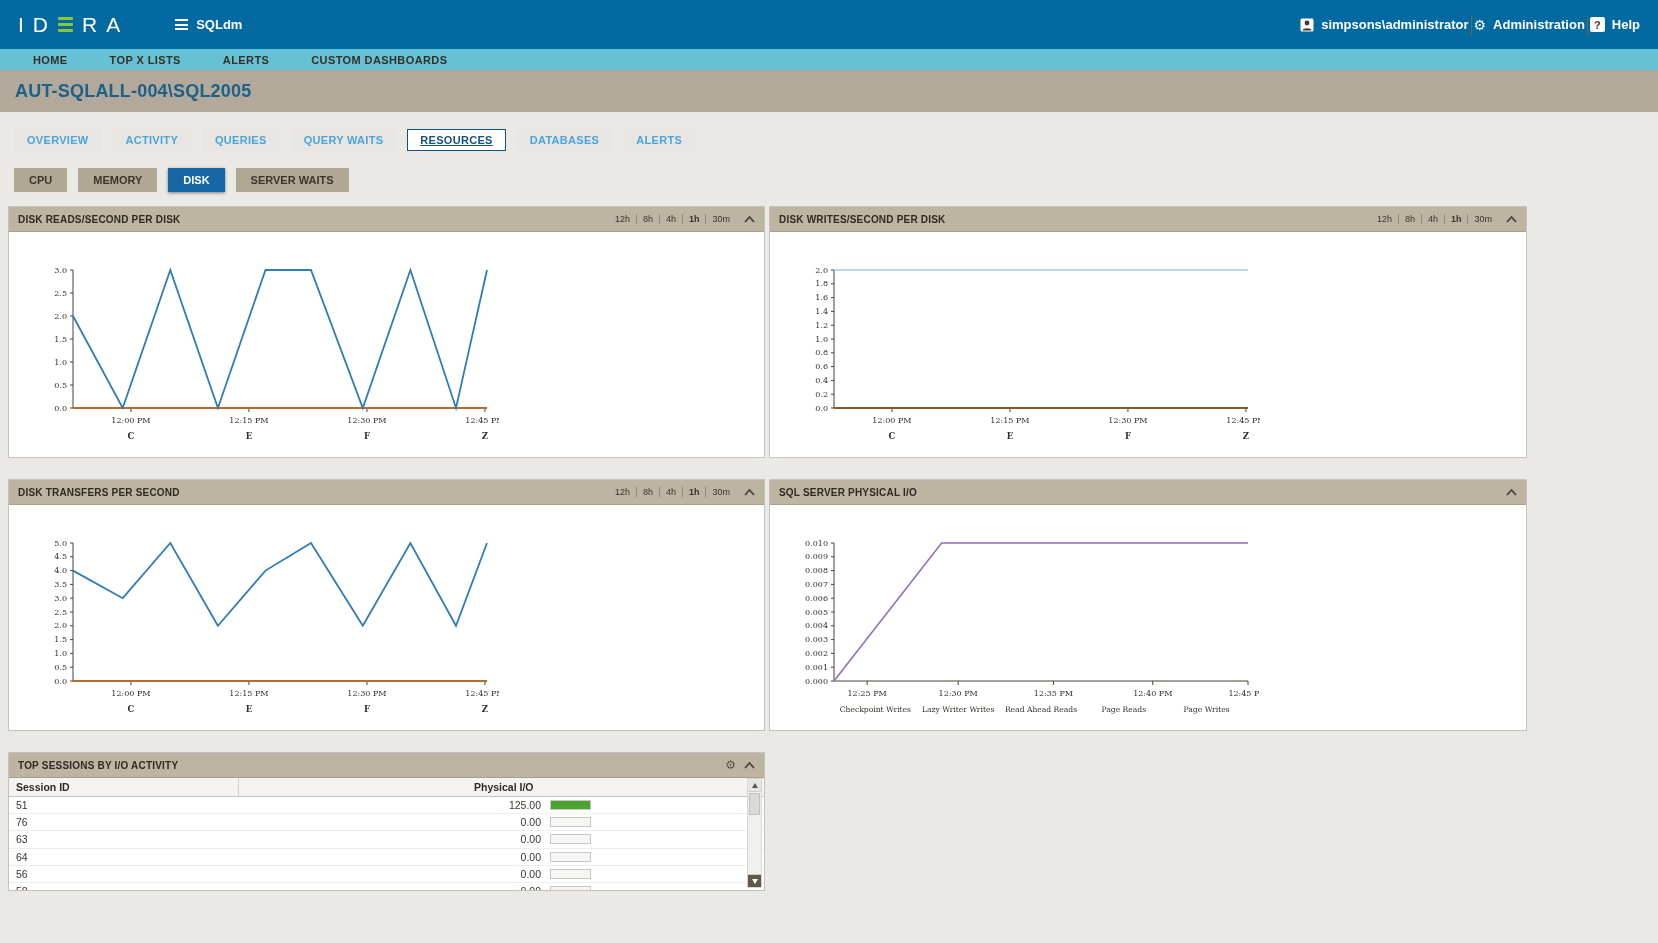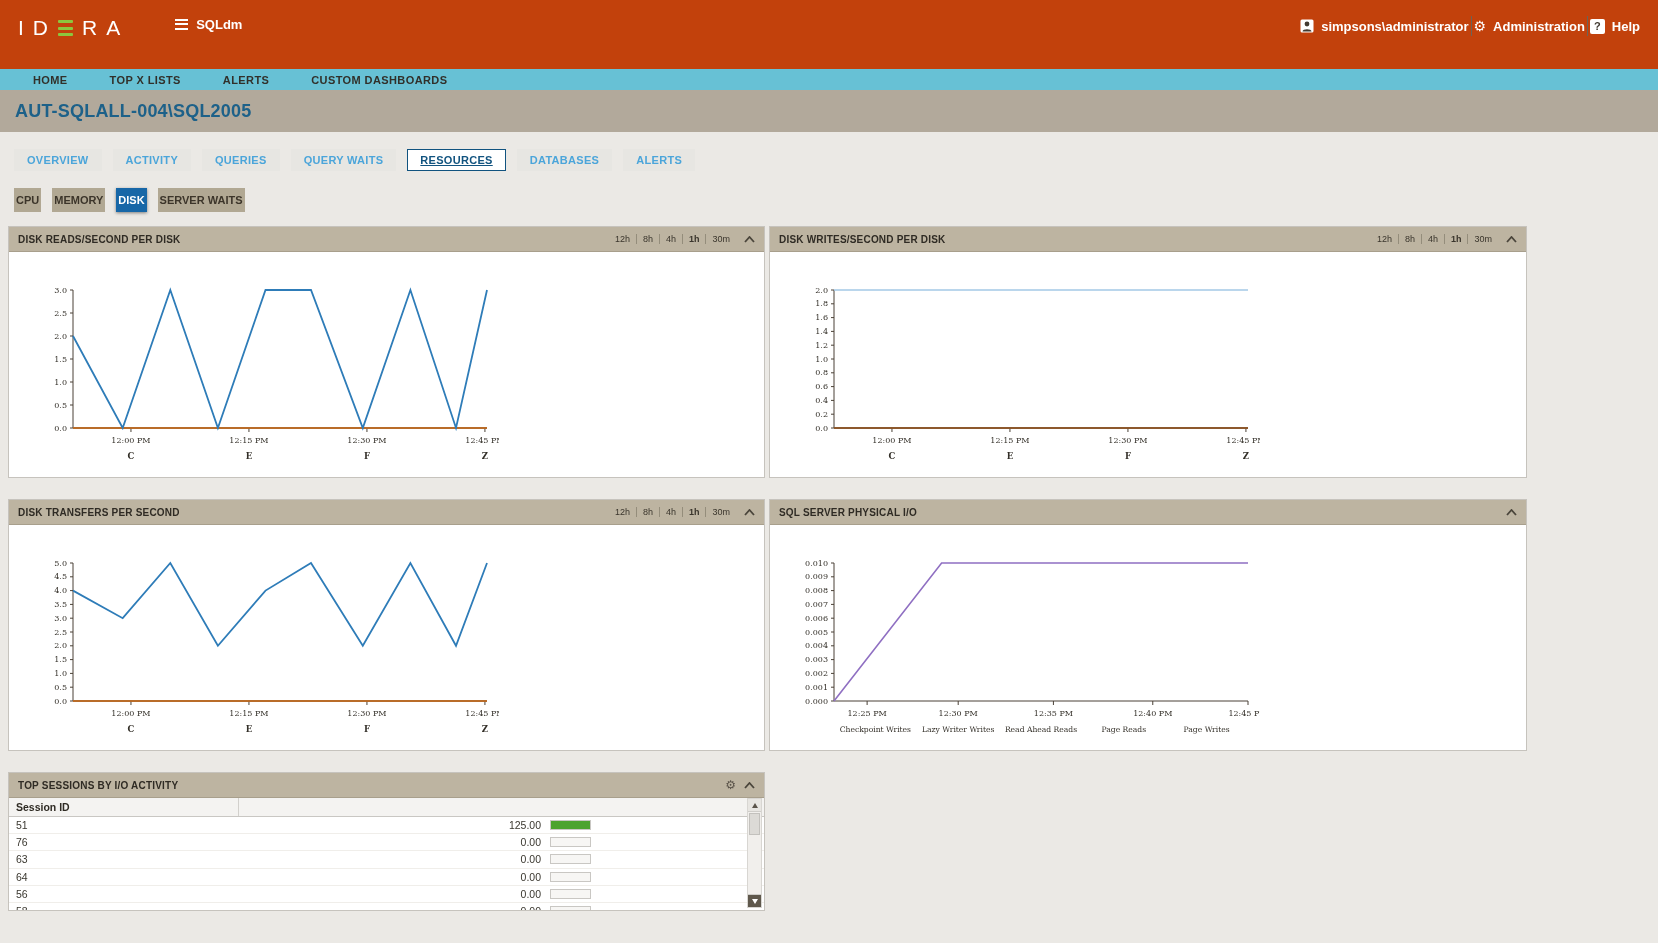--- a/index.html
+++ b/index.html
@@ -1,18 +1,18 @@
 <!DOCTYPE html>
 <html><head>
 <meta charset="utf-8">
 <style>
   html,body{margin:0;padding:0}
   body{width:1658px;height:943px;background:#ebe9e5;font-family:"Liberation Sans",sans-serif;overflow:hidden;-webkit-font-smoothing:antialiased}
   
-  .topbar{height:37px;background:#c2410c;display:flex;align-items:flex-start;padding:16px 18px;color:#fff}
+  .topbar{height:37px;background:#0369a1;display:flex;align-items:center;padding:6px 18px;color:#fff}
   .logo{display:flex;align-items:center}
   .logo .ltxt{font-size:21px;letter-spacing:9px;color:#fff;font-weight:400}
   .logo-e{display:inline-flex;flex-direction:column;justify-content:center;margin:0 9px 0 1px}
   .logo-e i{display:block;width:15px;height:3px;background:#8cc63e;margin:1.6px 0;border-radius:1px}
   .appzone{display:flex;align-items:center;margin-left:46px;gap:8px}
   .burger i{display:block;width:13px;height:2px;background:#fff;margin:2.5px 0}
   .appname{font-size:13px;font-weight:bold}
   .topright{margin-left:auto;display:flex;align-items:center;gap:2px;font-size:13px;font-weight:bold}
   .tdiv{width:1px;height:20px;background:#6b6358}
   .titem{display:flex;align-items:center;gap:7px;cursor:pointer}
@@ -22,21 +22,21 @@
   .navbar{height:21px;background:#67c1d5;display:flex;align-items:center;padding:0 12px}
   .navitem{font-size:11px;font-weight:bold;color:#31302a;letter-spacing:.4px;padding:0 21px;cursor:pointer}
   
   .titlebar{height:42px;background:#b2a99b;display:flex;align-items:center;padding:0 15px}
   .titlebar h1{margin:0;font-size:18px;font-weight:bold;color:#1d6189;letter-spacing:.2px}
   
   .tabs{display:flex;gap:11px;margin:17px 14px 4px}
   .tab{background:#e7e6e2;color:#4ba5da;font-weight:bold;font-size:11px;padding:5px 13px;letter-spacing:.3px;cursor:pointer}
   .tab.active{background:#fff;color:#11537f;border:1px solid #11537f;padding:4px 12px;text-decoration:underline}
   .subtabs{display:flex;gap:11px;margin:17px 14px 0}
-  .subtab{background:#b1a893;color:#3c352a;font-weight:bold;font-size:11px;padding:6px 2px;cursor:pointer}
+  .subtab{background:#b1a893;color:#3c352a;font-weight:bold;font-size:11px;padding:6px 15px;cursor:pointer}
   .subtab.active{background:#1767a7;color:#fff;box-shadow:0 1px 3px rgba(0,0,0,.45)}
   
   .grid{margin:14px 8px 0;display:grid;grid-template-columns:757px 758px;gap:21px 4px}
   .panel{background:#fff;border:1px solid #c6c3bd}
   .chart-panel{height:250px}
   .phead{height:24px;background:#bdb4a1;display:flex;align-items:center;padding:0 9px;border-bottom:1px solid #a89f8c}
   .ptitle{font-size:10px;font-weight:bold;color:#2f2b24;letter-spacing:.2px}
   .ptools{margin-left:auto;display:flex;align-items:center;gap:8px}
   .trange{display:flex;align-items:center}
   .tr-link{font-size:9px;color:#3a352c;padding:0 6px;border-right:1px solid #948d7b;cursor:pointer}
@@ -376,20 +376,23 @@
       <span class="ptitle">TOP SESSIONS BY I/O ACTIVITY</span>
       <span class="ptools">
         <span class="gear-d">⚙</span>
         <svg class="chev" width="11" height="7">
             <polyline points="1,6 5.5,1 10,6" fill="none" stroke="#4a453b" stroke-width="1.8"></polyline>
           </svg>
       </span>
     </div>
     <div class="thead">
       <span class="th1">Session ID</span>
+      <span class="th2">
+          <span>Physical I/O</span>
+        </span>
     </div>
     <div id="tbody">
         <div class="trow">
           <span class="sid">51</span>
           <span class="val">125.00</span>
           <span class="bar">
             <i style="width:100%"></i>
           </span>
         </div>
         <div class="trow">

